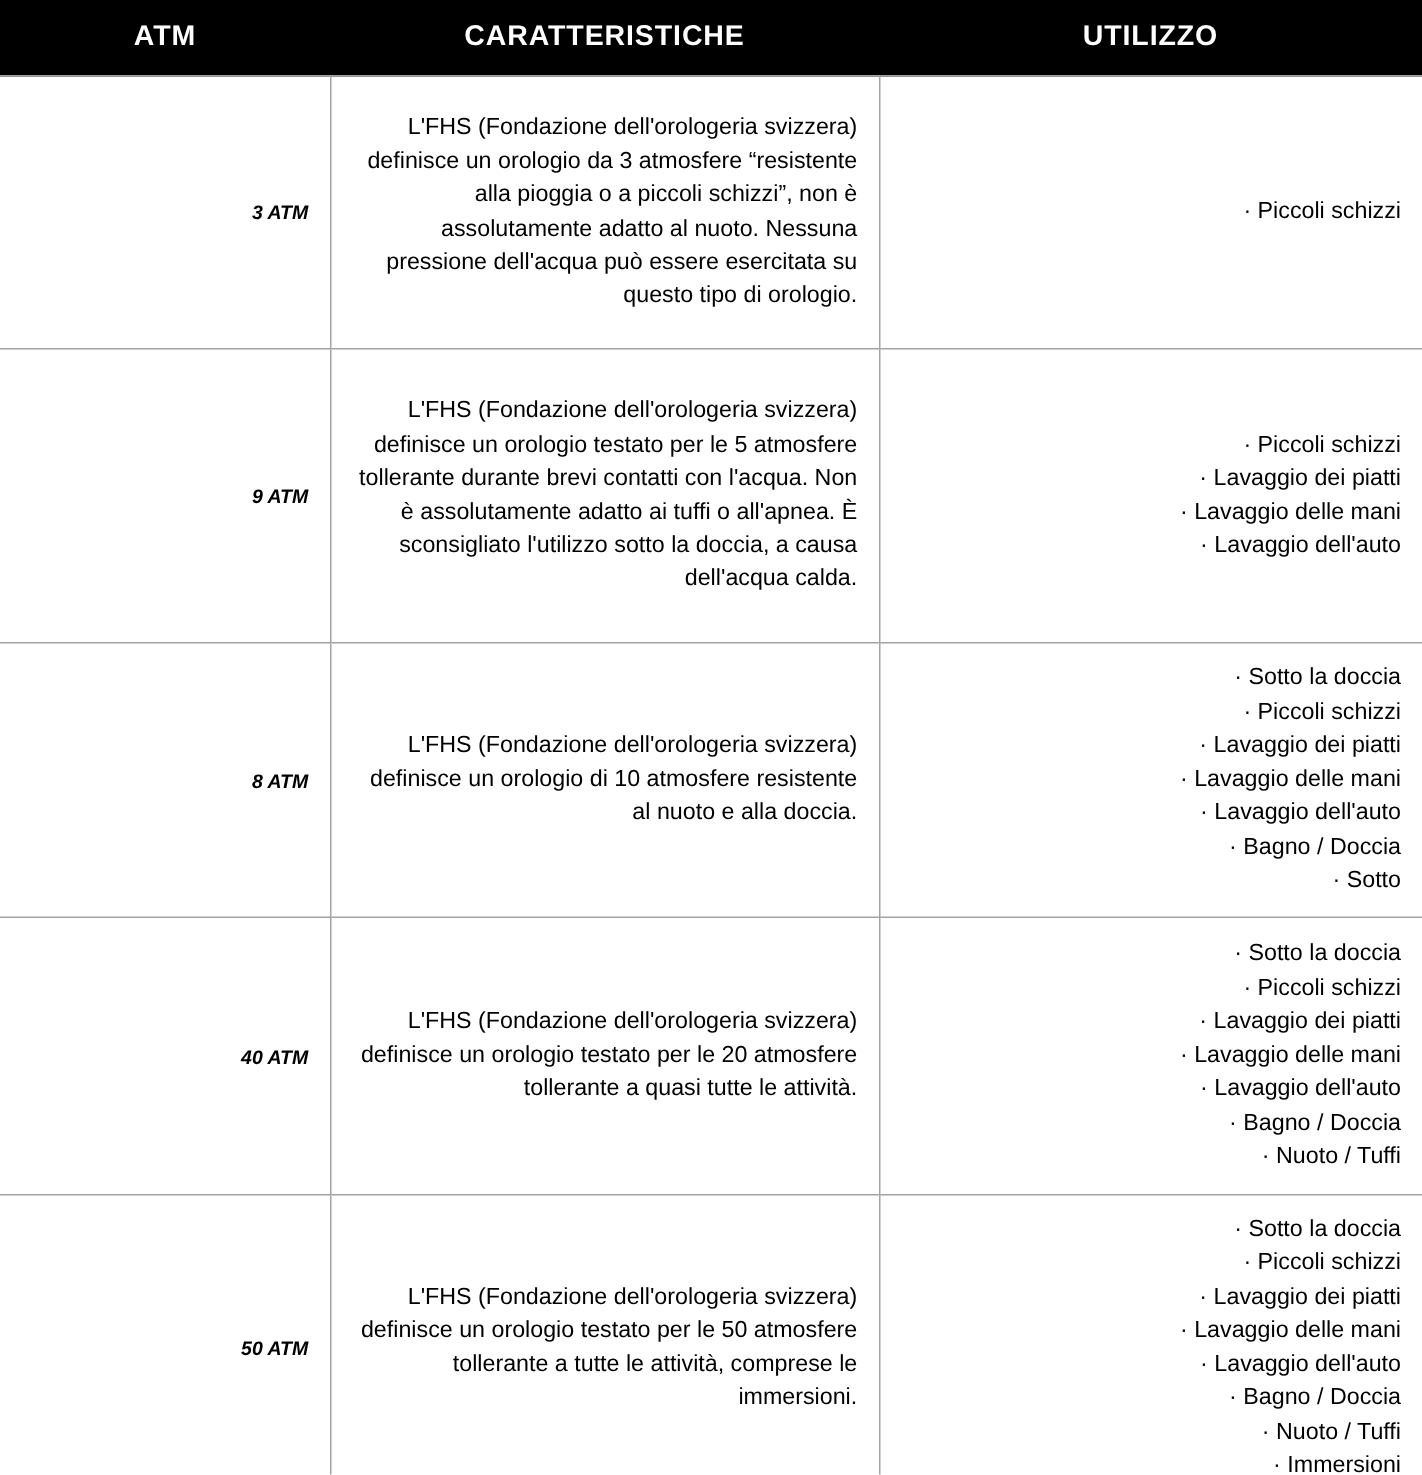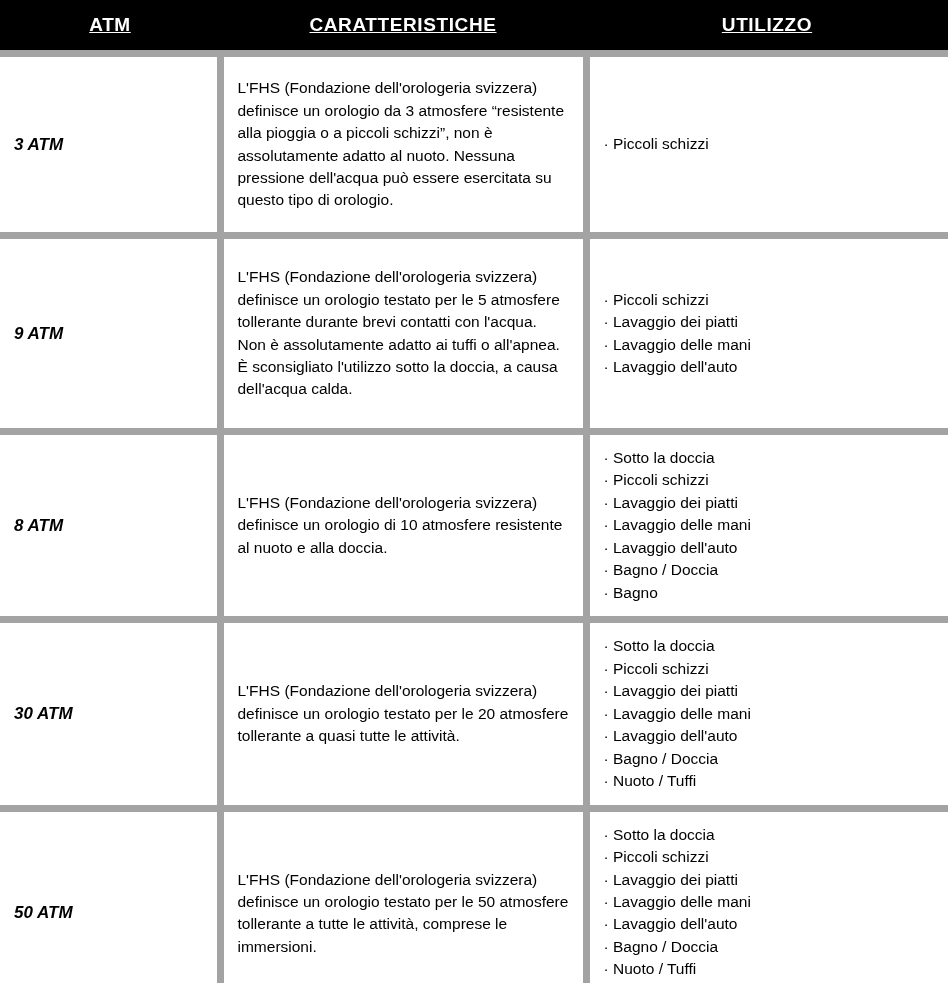--- a/index.html
+++ b/index.html
@@ -22,43 +22,42 @@
   .atm-table thead th {
     background: #000000;
     color: #ffffff;
     font-size: 19px;
     font-weight: bold;
     letter-spacing: 0.6px;
     padding: 14px 6px;
     text-align: center;
     vertical-align: middle;
     border: none;
-    text-decoration: underline;
   }
   .col-atm   { width: 220px; }
   .col-car   { width: 366px; }
   .col-uti   { width: 362px; }
 
   .atm-table tbody td {
-    border: 7px solid #a3a3a3;
+    border: 1px solid #a3a3a3;
     vertical-align: middle;
-    text-align: left;
+    text-align: right;
     padding: 12px 14px;
   }
   .atm-table tbody tr td:first-child {
     border-left: none;
   }
   .atm-table tbody tr td:last-child {
     border-right: none;
   }
   .atm-table tbody tr:last-child td {
     border-bottom: none;
   }
   .cell-atm {
-    font-size: 17px;
+    font-size: 13px;
     font-style: italic;
     font-weight: bold;
   }
   .cell-desc {
     font-size: 15.5px;
     line-height: 1.45;
   }
   .cell-uses {
     font-size: 15.5px;
     line-height: 1.45;
@@ -110,25 +109,25 @@
     <tr class="row-10atm">
       <td class="cell-atm">8 ATM</td>
       <td class="cell-desc">L'FHS (Fondazione dell'orologeria svizzera) definisce un orologio di 10 atmosfere resistente al nuoto e alla doccia.</td>
       <td class="cell-uses">
           <span class="use-line">· Sotto la doccia</span>
           <span class="use-line">· Piccoli schizzi</span>
           <span class="use-line">· Lavaggio dei piatti</span>
           <span class="use-line">· Lavaggio delle mani</span>
           <span class="use-line">· Lavaggio dell'auto</span>
           <span class="use-line">· Bagno / Doccia</span>
-          <span class="use-line">· Bagno</span>
+          <span class="use-line">· Sotto</span>
         </td>
     </tr>
     <tr class="row-20atm">
-      <td class="cell-atm">30 ATM</td>
+      <td class="cell-atm">40 ATM</td>
       <td class="cell-desc">L'FHS (Fondazione dell'orologeria svizzera) definisce un orologio testato per le 20 atmosfere tollerante a quasi tutte le attività.</td>
       <td class="cell-uses">
           <span class="use-line">· Sotto la doccia</span>
           <span class="use-line">· Piccoli schizzi</span>
           <span class="use-line">· Lavaggio dei piatti</span>
           <span class="use-line">· Lavaggio delle mani</span>
           <span class="use-line">· Lavaggio dell'auto</span>
           <span class="use-line">· Bagno / Doccia</span>
           <span class="use-line">· Nuoto / Tuffi</span>
         </td>

